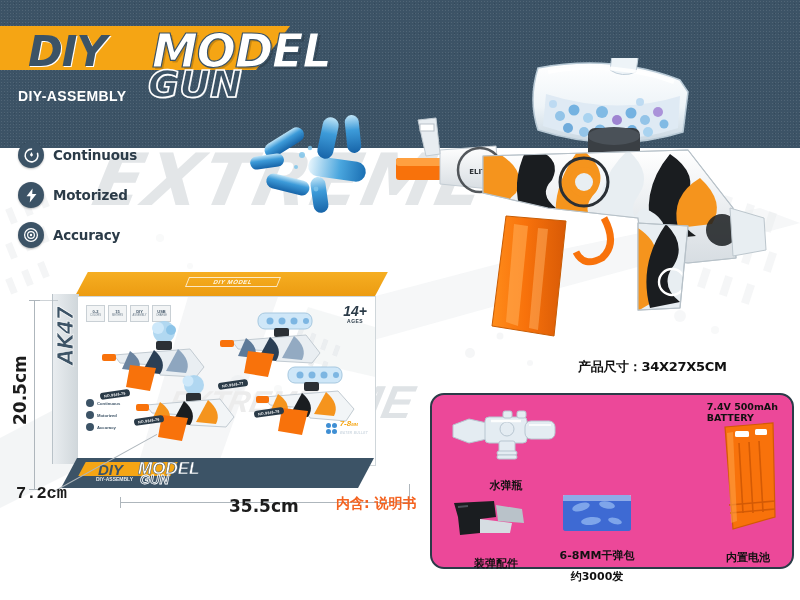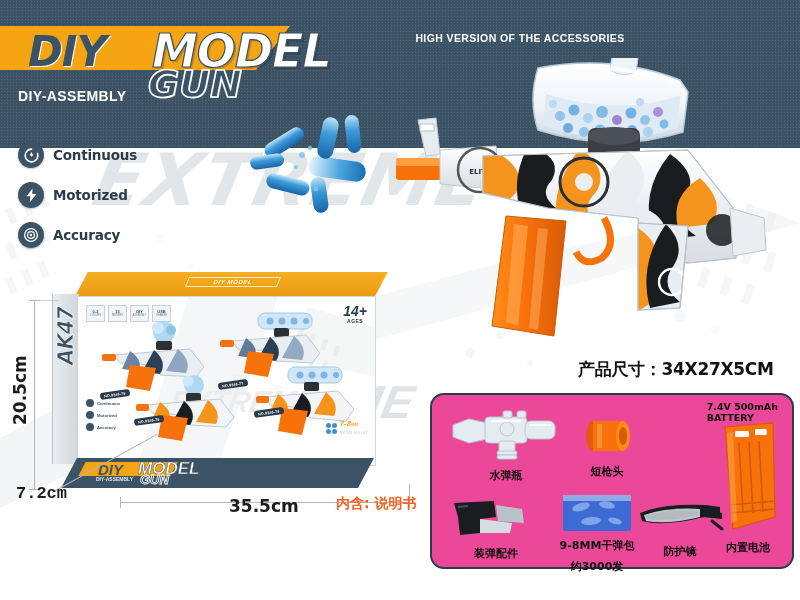--- a/index.html
+++ b/index.html
@@ -185,34 +185,34 @@
   }
   .dimtxt.v{transform:rotate(-90deg);transform-origin:left top;}
   .inner-note{
     position:absolute;left:336px;top:495px;font-size:14px;font-weight:bold;
     color:#f4621f;white-space:nowrap;
     font-family:"DejaVu Sans","Liberation Sans",sans-serif;
   }
 
   
   .prodsize{
-    position:absolute;left:578px;top:358px;font-size:17px;font-weight:bold;
+    position:absolute;left:578px;top:358px;font-size:13px;font-weight:bold;
     color:#111;white-space:nowrap;font-family:"DejaVu Sans",sans-serif;
     letter-spacing:-.3px;
   }
 
   
   .accpanel{
     position:absolute;left:430px;top:393px;width:360px;height:172px;
     border:2px solid #2b3b48;border-radius:14px;background:#ec4899;
   }
   .acc{position:absolute;text-align:center;}
   .acc .lbl{
     font-size:11px;font-weight:bold;color:#111;white-space:nowrap;
-    font-family:"DejaVu Sans",sans-serif;line-height:13px;margin-top:4px;
+    font-family:"DejaVu Sans",sans-serif;line-height:13px;margin-top:14px;
   }
   .batt-label{
     position:absolute;right:14px;top:6px;text-align:left;
     font-size:9.5px;font-weight:bold;color:#111;line-height:11px;
     font-family:"DejaVu Sans",sans-serif;
   }
 
   
   .caps{position:absolute;}
 </style>
@@ -271,21 +271,20 @@
 
   <div class="watermark">EXTREME</div>
   <div class="watermark2">EXTREME</div>
 
   <div class="yellow-slab"></div>
   <div class="logo-diy">DIY</div>
   <div class="logo-model">MODEL</div>
   <div class="logo-gun">GUN</div>
   <div class="logo-assembly">DIY-ASSEMBLY</div>
   <div class="hv-text">
-    <div>HIGH VERSION OF THE ACCESSORIES</div>
   </div>
 
   <div class="feat" style="left:18px;top:142px;">
     <span class="ic">
       <svg width="17" height="17" viewBox="0 0 24 24">
         <path d="M12 3a9 9 0 1 0 8.5 6" stroke="#fff" stroke-width="2.2" fill="none" stroke-linecap="round"></path>
         <path d="M12 7l2.2 4.2-2.2 2.6-2.2-2.6z" fill="#fff"></path>
       </svg>
     </span>
     <span class="lb">Continuous</span>
@@ -646,30 +645,20 @@
           <circle cx="60" cy="20" r="7"></circle>
           <rect x="56" y="2" width="9" height="7" rx="2"></rect>
           <rect x="70" y="2" width="9" height="7" rx="2"></rect>
         </g>
         <path d="M44 12 L74 12" stroke="#fff" stroke-width="2.5" opacity=".9"></path>
         <path d="M82 16 L104 16" stroke="#fff" stroke-width="2" opacity=".8"></path>
       </svg>
       <div class="lbl">水弹瓶</div>
     </div>
 
-    <div class="acc" style="left:140px;top:20px;width:70px;">
-      <svg width="56" height="42" viewBox="0 0 56 42">
-        <ellipse cx="14" cy="21" rx="7" ry="15" fill="#e05c0a"></ellipse>
-        <rect x="14" y="6" width="30" height="30" fill="#f8720b"></rect>
-        <ellipse cx="44" cy="21" rx="7" ry="15" fill="#ff8c1a"></ellipse>
-        <ellipse cx="44" cy="21" rx="4" ry="9" fill="#d85a06"></ellipse>
-        <rect x="18" y="9" width="5" height="24" fill="#ffa449" opacity=".6"></rect>
-      </svg>
-      <div class="lbl">短枪头</div>
-    </div>
 
 
     <div class="acc" style="left:16px;top:104px;width:96px;">
       <svg width="92" height="40" viewBox="0 0 92 40">
         <path d="M4 4 L44 2 L46 18 L30 20 L30 34 L10 36 L8 18 Z" fill="#1a1d20"></path>
         <path d="M46 6 L72 10 L74 24 L48 22 Z" fill="#b9c2c9"></path>
         <path d="M30 20 L62 24 L60 34 L30 34 Z" fill="#d6dde2"></path>
         <path d="M8 8 L18 7" stroke="#4a5158" stroke-width="2"></path>
       </svg>
       <div class="lbl">装弹配件</div>
@@ -695,30 +684,20 @@
         <rect x="6" y="4" width="68" height="36" rx="3" fill="#2f58c4"></rect>
         <rect x="6" y="4" width="68" height="36" rx="3" fill="#4a7ae0" opacity=".55"></rect>
         <g fill="#8fb4f0" opacity=".8">
           <ellipse cx="24" cy="16" rx="9" ry="4" transform="rotate(-16 24 16)"></ellipse>
           <ellipse cx="50" cy="14" rx="8" ry="3.5" transform="rotate(10 50 14)"></ellipse>
           <ellipse cx="34" cy="30" rx="10" ry="4" transform="rotate(-6 34 30)"></ellipse>
           <ellipse cx="58" cy="30" rx="7" ry="3" transform="rotate(14 58 30)"></ellipse>
         </g>
         <rect x="6" y="4" width="68" height="6" fill="#cfe0fa" opacity=".55"></rect>
       </svg>
-      <div class="lbl">9-8MM干弹包</div>
+      <div class="lbl">6-8MM干弹包</div>
       <div class="lbl" style="margin-top:8px">约3000发</div>
     </div>
 
-    <div class="acc" style="left:200px;top:104px;width:96px;">
-      <svg width="92" height="38" viewBox="0 0 92 38">
-        <path d="M6 14 Q30 4 72 6 L86 8 L86 14 L70 18 Q30 28 8 22 Z" fill="#1a1d20"></path>
-        <path d="M10 16 Q34 8 66 10 L66 18 Q34 26 12 22 Z" fill="#d2d8dd" opacity=".9"></path>
-        <path d="M12 17 Q34 10 64 12 L64 16 Q34 23 13 20 Z" fill="#aeb6bc" opacity=".7"></path>
-        <path d="M66 10 L88 14 L88 20 L68 18 Z" fill="#1a1d20"></path>
-        <path d="M78 22 L88 30" stroke="#1a1d20" stroke-width="3" stroke-linecap="round"></path>
-      </svg>
-      <div class="lbl">防护镜</div>
-    </div>
 
   </div>
 
 </div>
 
 </body></html>

